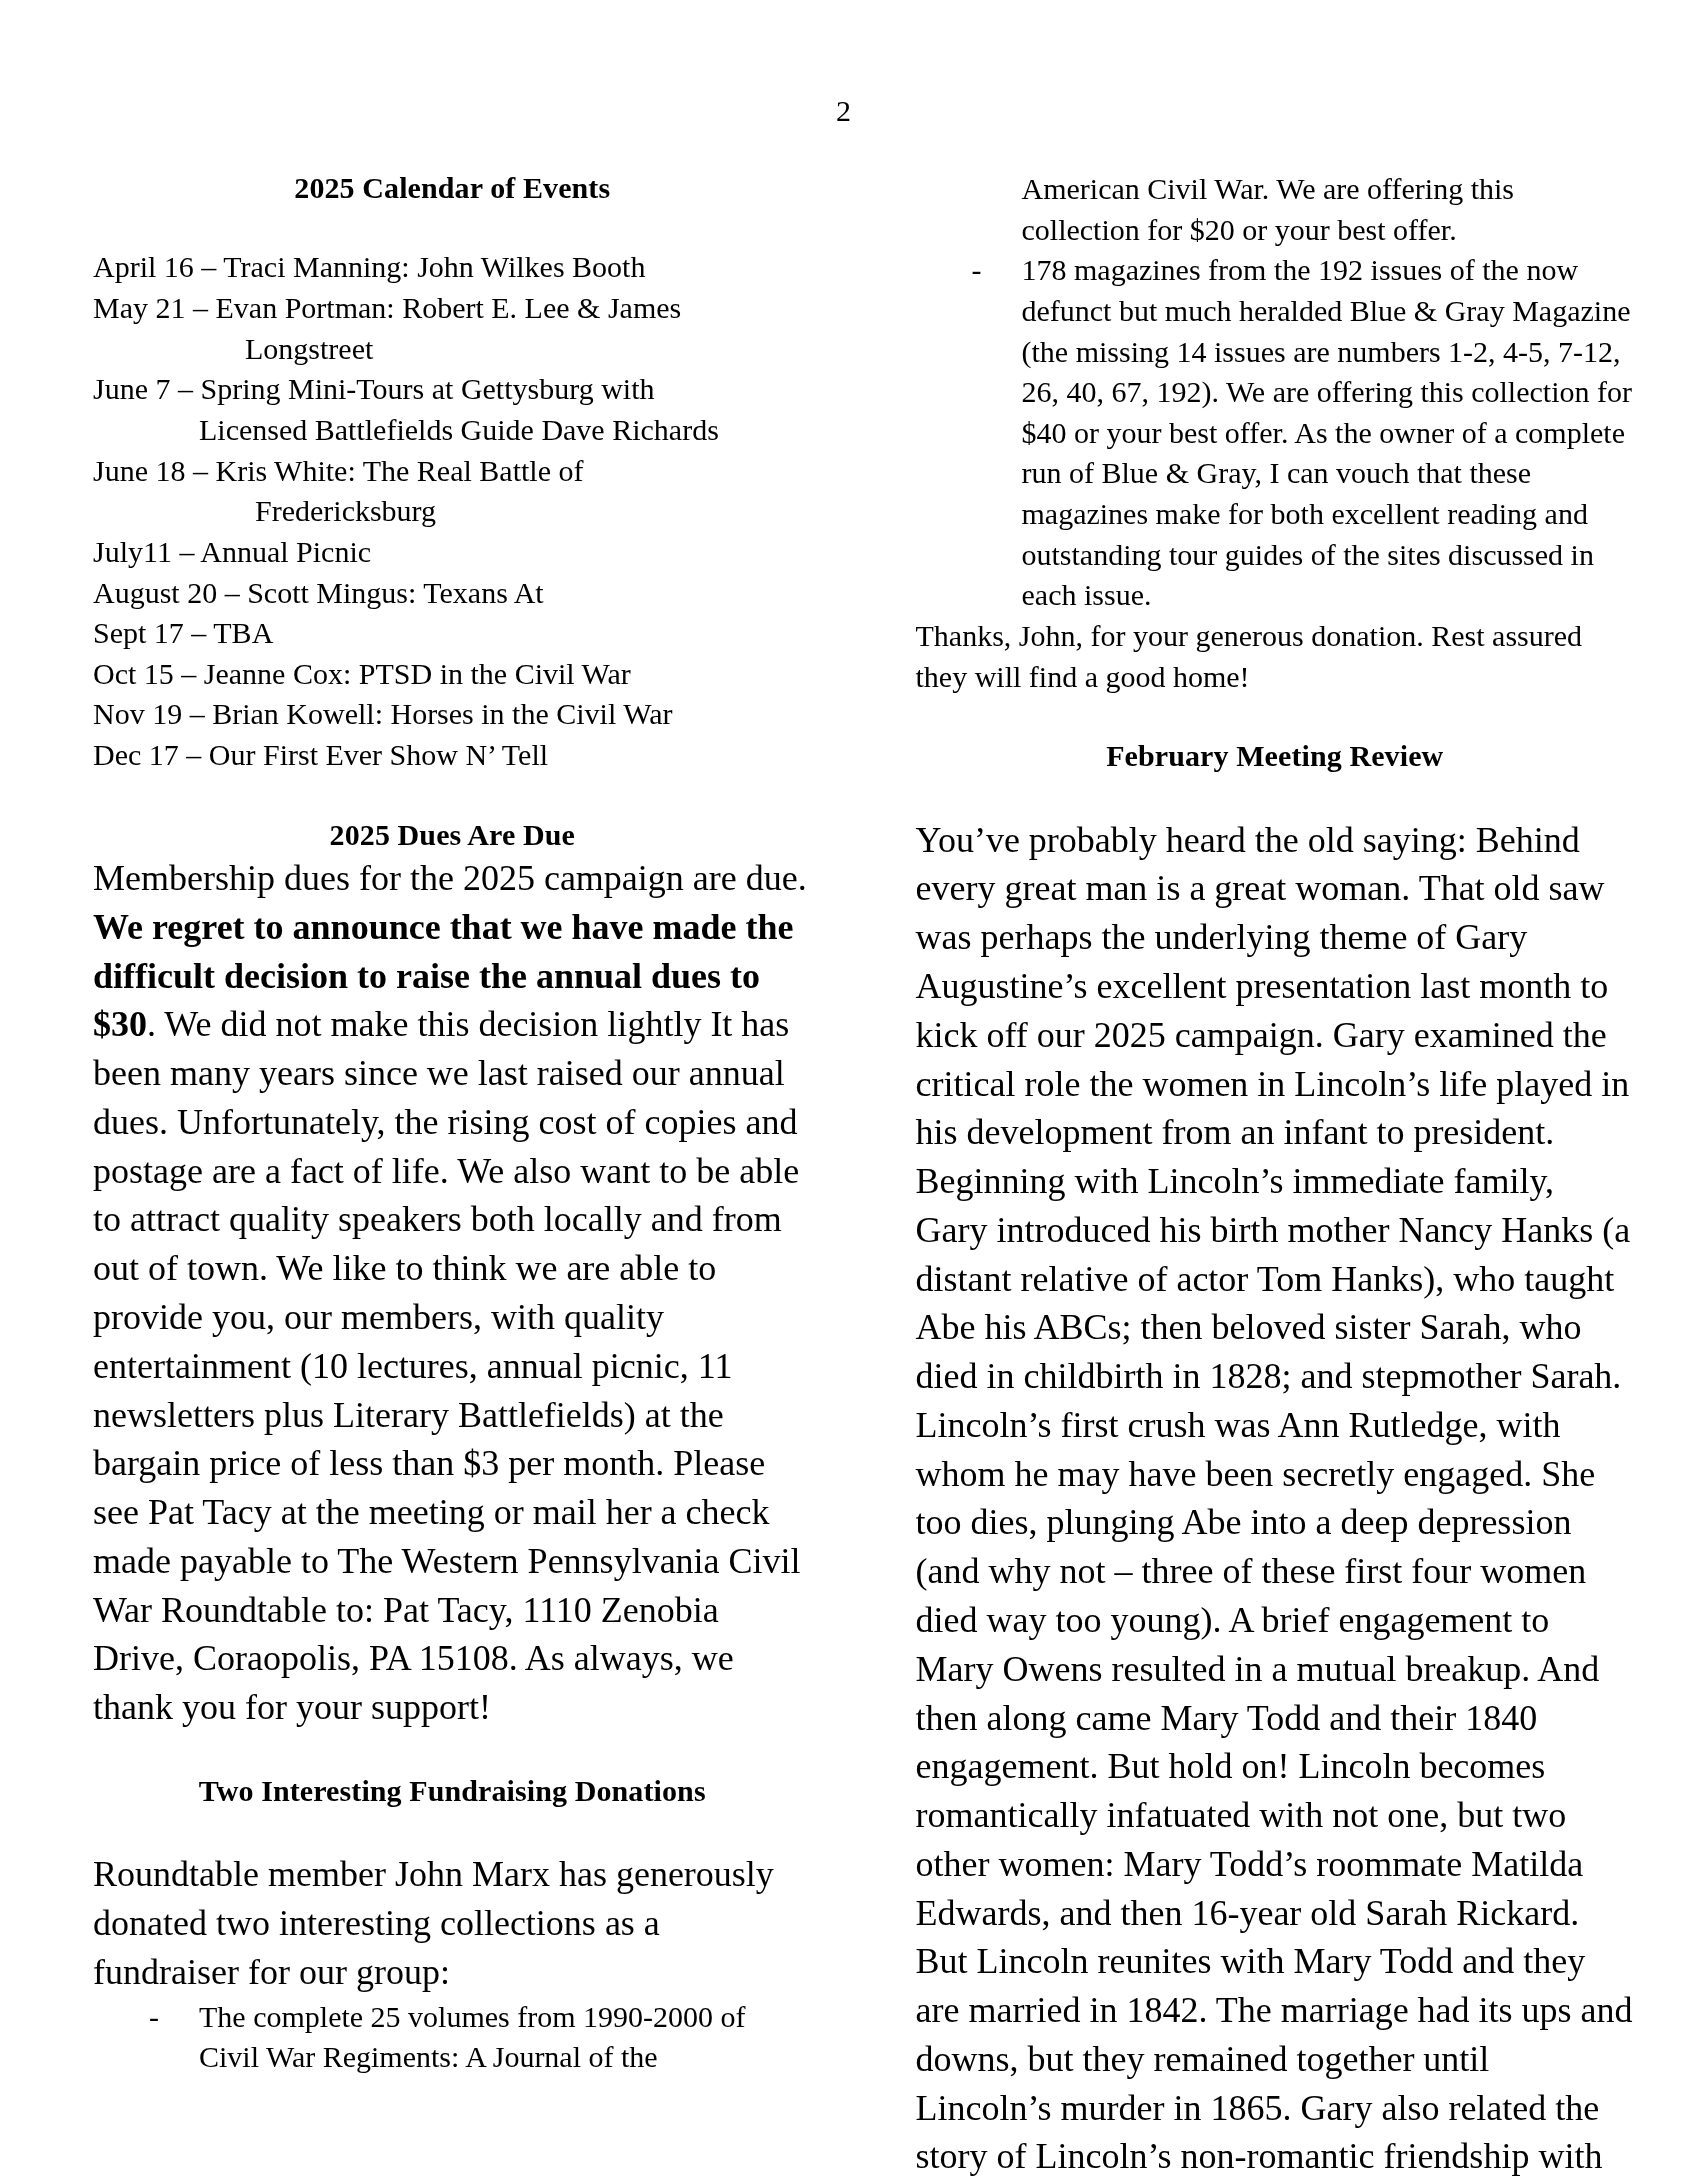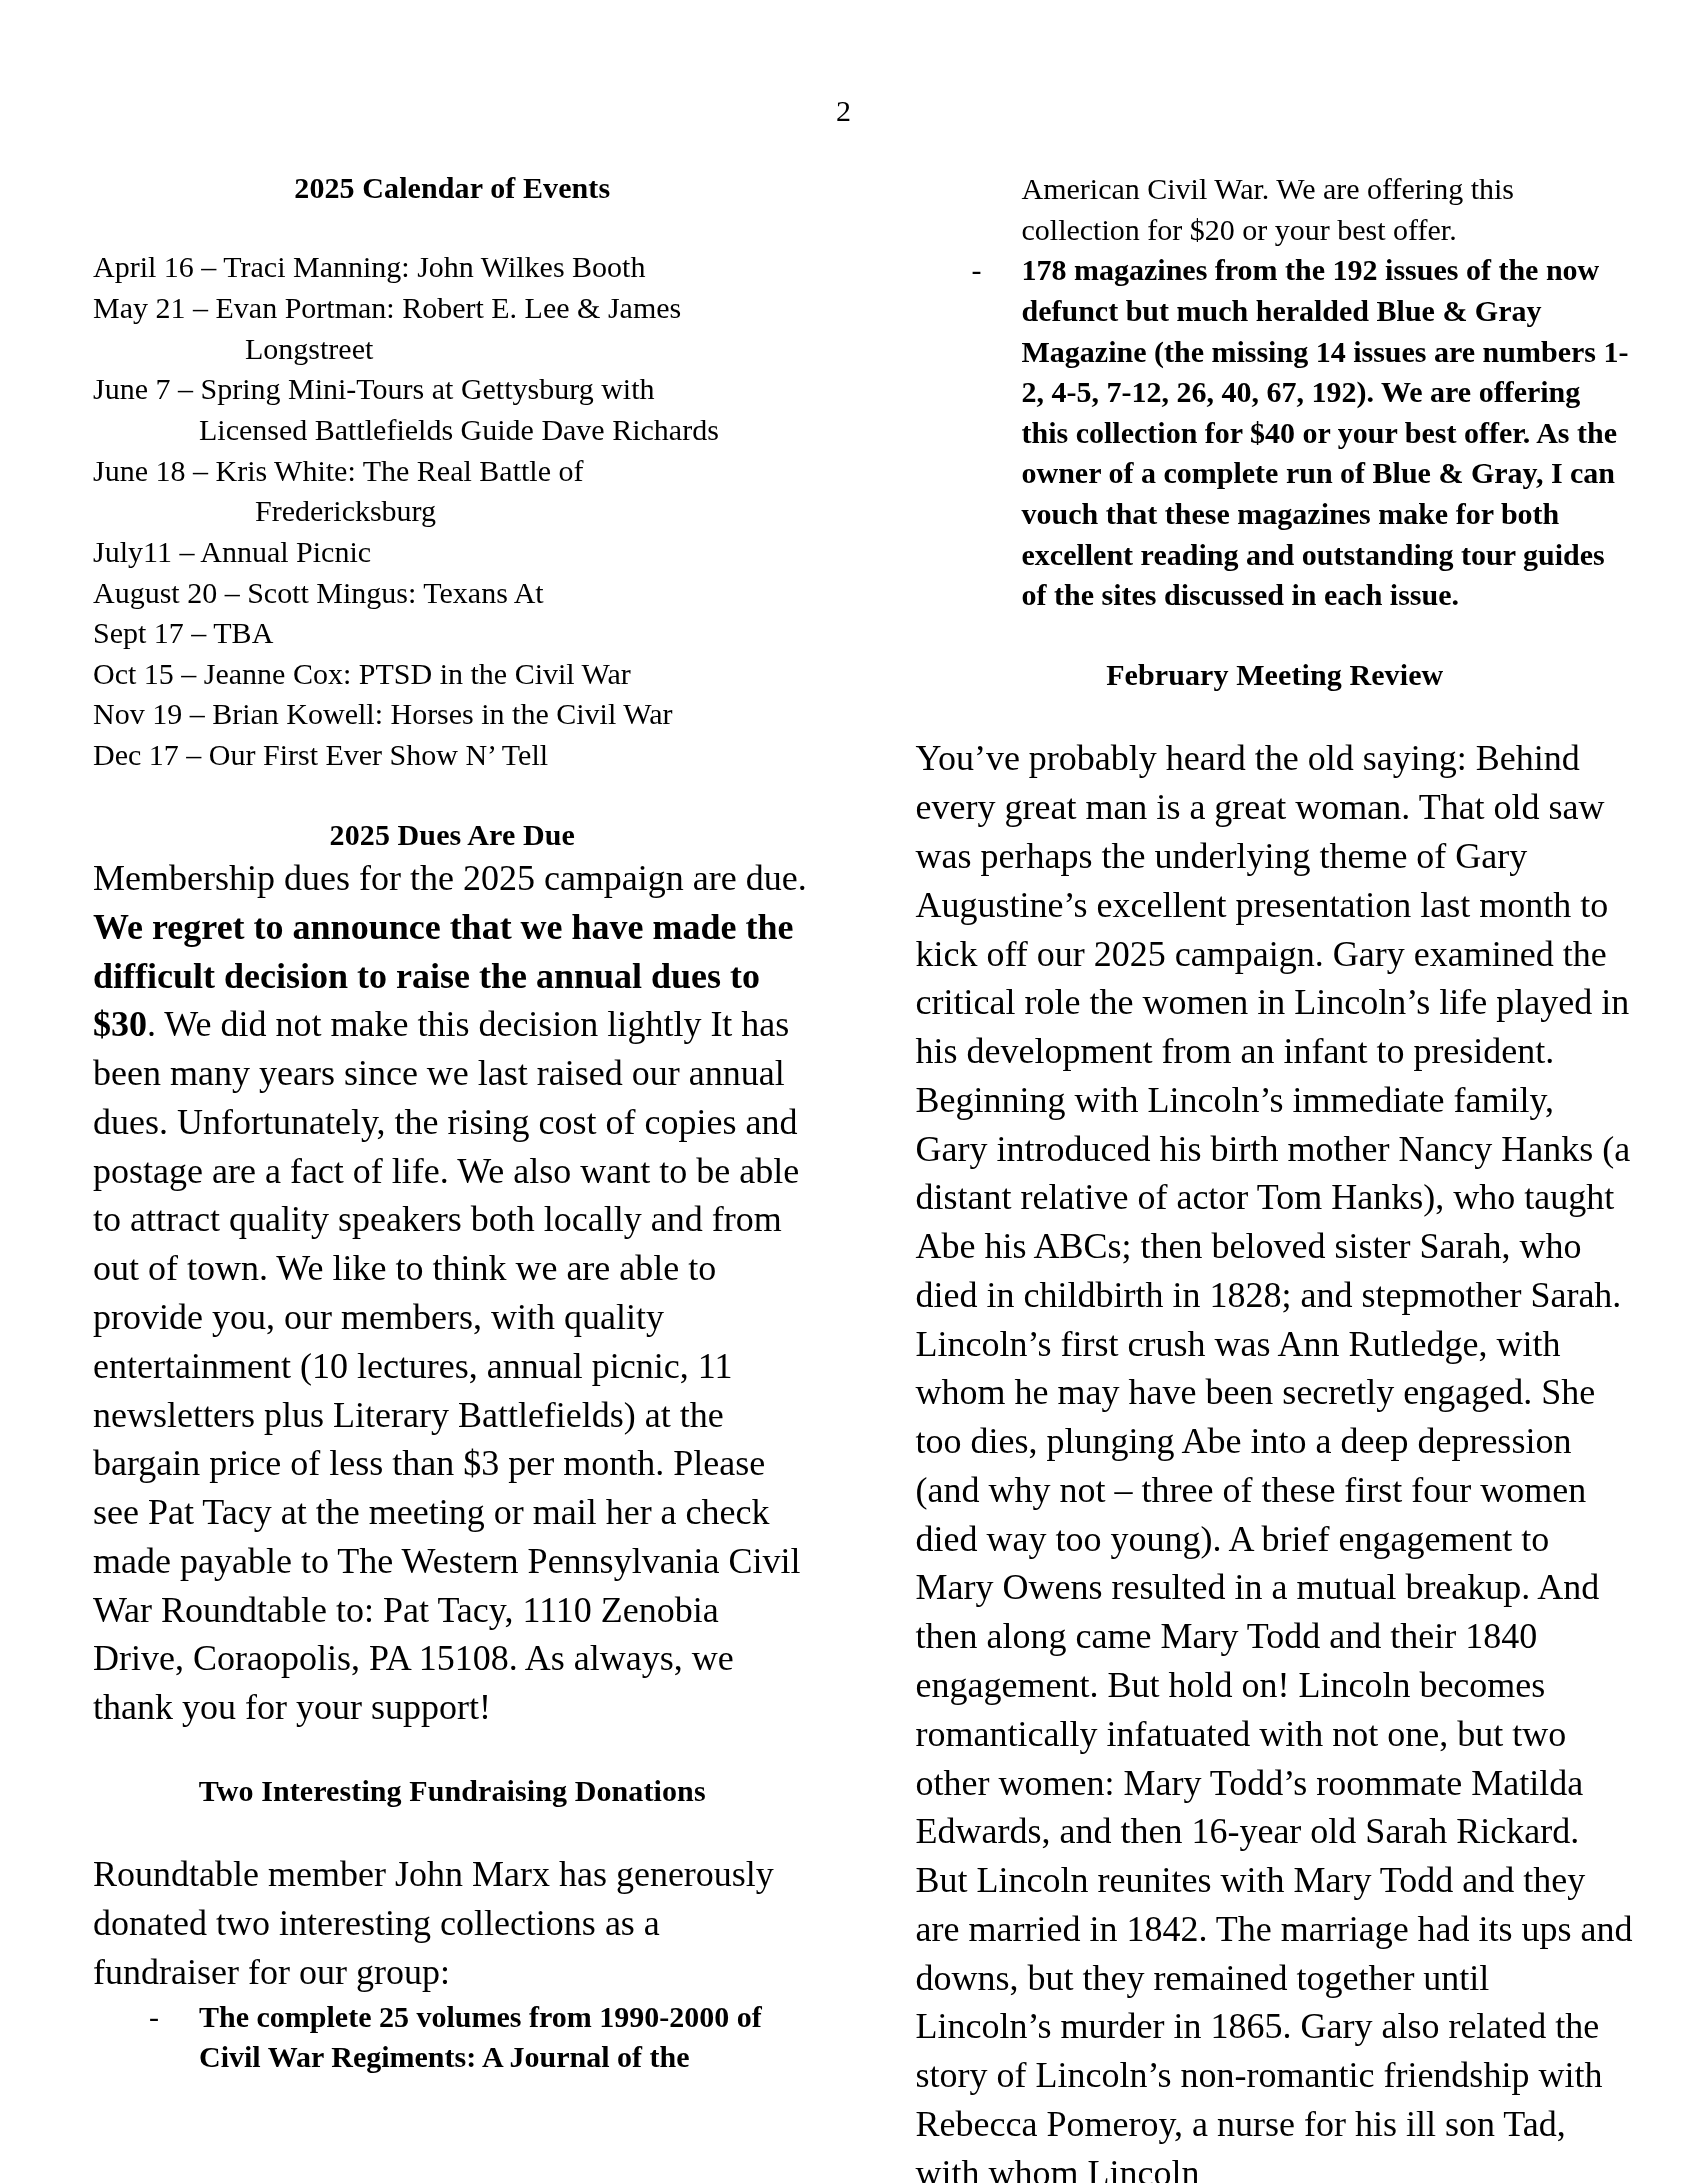--- a/index.html
+++ b/index.html
@@ -95,21 +95,20 @@
     align-items: flex-start;
     padding-left: 56px;
   }
   .bullet-list li .dash {
     width: 50px;
     flex: 0 0 50px;
     text-align: left;
   }
   .bullet-list li .btext {
     flex: 1 1 auto;
-    font-weight: bold;
   }
   .bold {
     font-weight: bold;
   }
   .rc-para {
     font-size: 30px;
     line-height: 1.355;
     margin: 0;
   }
   .rc-cont {
@@ -174,20 +173,21 @@
 
       <p class="rc-para rc-cont">American Civil War.  We are offering this collection for $20 or your best offer.</p>
 
       <ul class="bullet-list">
         <li>
           <span class="dash">-</span>
           <span class="btext">178 magazines from the 192 issues of the now defunct but much heralded Blue &amp; Gray Magazine (the missing 14 issues are numbers 1-2, 4-5, 7-12, 26, 40, 67, 192).  We are offering this collection for $40 or your best offer.  As the owner of a complete run of Blue &amp; Gray, I can vouch that these magazines make for both excellent reading and outstanding tour guides of the sites discussed in each issue.</span>
         </li>
       </ul>
 
+      <p class="rc-para">Thanks, John, for your generous donation.  Rest assured they will find a good home!</p>
 
       <div class="spacer-line"></div>
 
       <h2 class="heading">February Meeting Review</h2>
 
       <div class="spacer-line"></div>
 
       <p class="body">You’ve probably heard the old saying: Behind every great man is a great woman.  That old saw was perhaps the underlying theme of Gary Augustine’s excellent presentation last month to kick off our 2025 campaign.  Gary examined the critical role the women in Lincoln’s life played in his development from an infant to president.  Beginning with Lincoln’s immediate family, Gary introduced his birth mother Nancy Hanks (a distant relative of actor Tom Hanks), who taught Abe his ABCs; then beloved sister Sarah, who died in childbirth in 1828; and stepmother Sarah.  Lincoln’s first crush was Ann Rutledge, with whom he may have been secretly engaged.  She too dies, plunging Abe into a deep depression (and why not – three of these first four women died way too young).  A brief engagement to Mary Owens resulted in a mutual breakup.  And then along came Mary Todd and their 1840 engagement.  But hold on!  Lincoln becomes romantically infatuated with not one, but two other women: Mary Todd’s roommate Matilda Edwards, and then 16-year old Sarah Rickard.  But Lincoln reunites with Mary Todd and they are married in 1842.  The marriage had its ups and downs, but they remained together until Lincoln’s murder in 1865.  Gary also related the story of Lincoln’s non-romantic friendship with Rebecca Pomeroy, a nurse for his ill son Tad, with whom Lincoln</p>
 
     </div>

